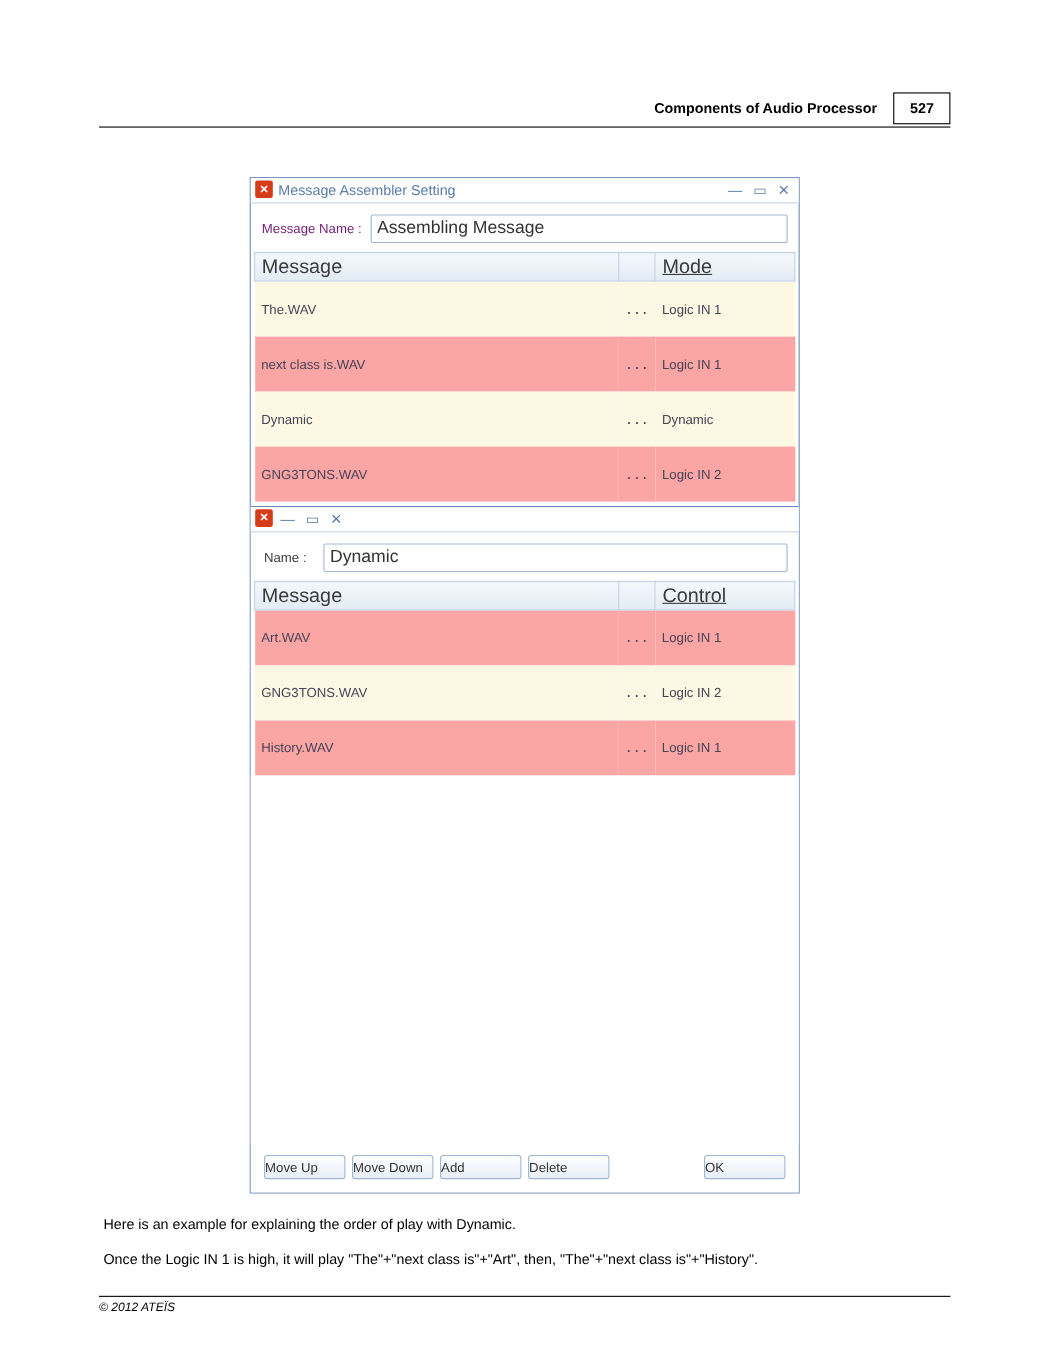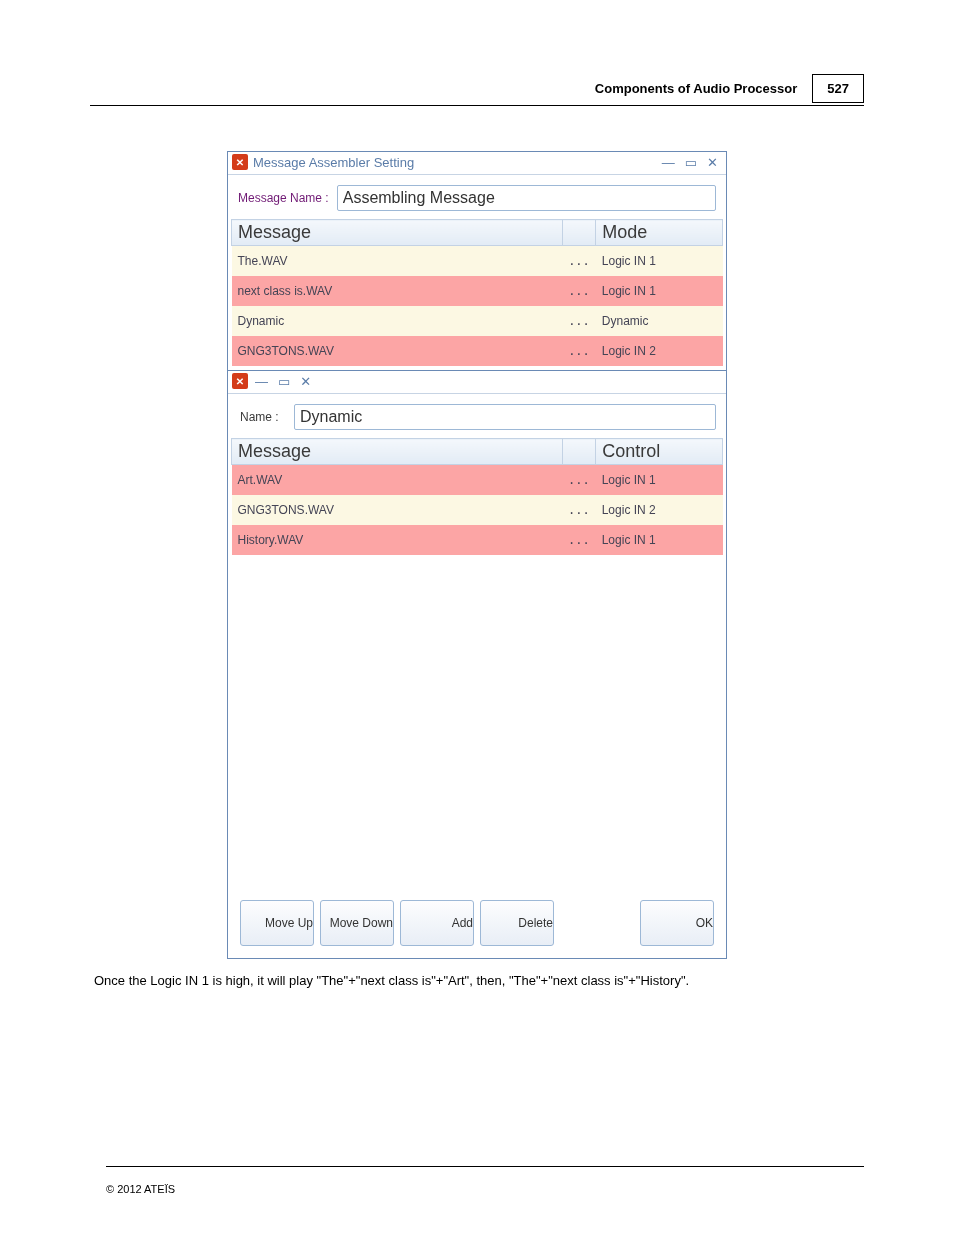--- a/index.html
+++ b/index.html
@@ -18,21 +18,21 @@
     position: relative;
     padding: 70px 90px 40px 90px;
   }
   .header-line {
     border-bottom: 1.5px solid #000;
     display: flex;
     justify-content: flex-end;
     align-items: center;
     padding-bottom: 2px;
     gap: 15px;
-    margin-top: 4px;
+    margin-top: 14px;
   }
   .header-title {
     font-weight: bold;
     font-size: 13px;
   }
   .page-number-box {
     border: 1.5px solid #000;
     padding: 6px 14px;
     font-weight: bold;
     font-size: 13px;
@@ -97,67 +97,67 @@
   .tbl th {
     text-align: left;
     font-weight: normal;
     color: #3a3a3a;
     background: linear-gradient(#f4f8fc,#e2ebf5);
     border: 1px solid #c3d2e4;
     padding: 2px 6px;
     font-size: 18px;
   }
   .tbl td {
-    padding: 8px 6px;
+    padding: 18px 6px;
     font-size: 12px;
     color: #445;
     border-bottom: 0;
   }
   .tbl tr.alt { background: #fcf8e3; }
   .tbl tr.norm { background: #fca5a5; }
   .ellipsis-cell { text-align: right; color: #999; font-family: monospace; padding-right: 2px;}
   .col-msg { width: 68%; }
   .col-ell { width: 6%; }
-  .col-mode { width: 26%; }
+  .col-mode { width: 26%; text-decoration: underline; }
   .inner-window-wrap { padding-top: 4px; }
   .spacer { height: 335px; background: #fff; }
   .button-row {
     display: flex;
     gap: 6px;
     padding: 10px 12px 12px 12px;
     justify-content: flex-start;
   }
   .button-row .btn {
     border: 1px solid #9db8d6;
     background: linear-gradient(#fdfdfe,#e8eef6);
     border-radius: 3px;
-    padding: 15px 0;
-    text-align: right;
+    padding: 3px 0;
+    text-align: left;
     min-width: 74px;
     font-size: 12px;
     color: #333;
     cursor: pointer;
   }
   .button-row .gap { flex: 1; }
   .body-text {
     font-size: 13px;
     text-align: justify;
     line-height: 1.55;
     margin: 18px 0 0 0;
     padding: 0 4px;
   }
   .footer {
     position: absolute;
     bottom: 40px;
     left: 90px;
     right: 90px;
     border-top: 1.5px solid #000;
-    padding-top: 16px;
+    padding-top: 4px;
+    font-style: italic;
     font-size: 11px;
-    margin-left: 16px;
   }
 </style>
 </head>
 <body>
 
 <div class="page">
   <div class="header-line">
     <span class="header-title">Components of Audio Processor</span>
     <span class="page-number-box">527</span>
   </div>
@@ -254,16 +254,17 @@
             <span class="btn">Add</span>
             <span class="btn">Delete</span>
             <span class="gap"></span>
             <span class="btn">OK</span>
           </div>
         </div>
       </div>
     </div>
   </div>
 
+  <p class="body-text">Here is an example for explaining the order of play with Dynamic.</p>
   <p class="body-text" style="margin-top:12px;">Once the Logic IN 1 is high, it will play "The"+"next class is"+"Art", then, "The"+"next class is"+"History".</p>
 
   <div class="footer">© 2012 ATEÏS</div>
 </div>
 
 </body></html>

